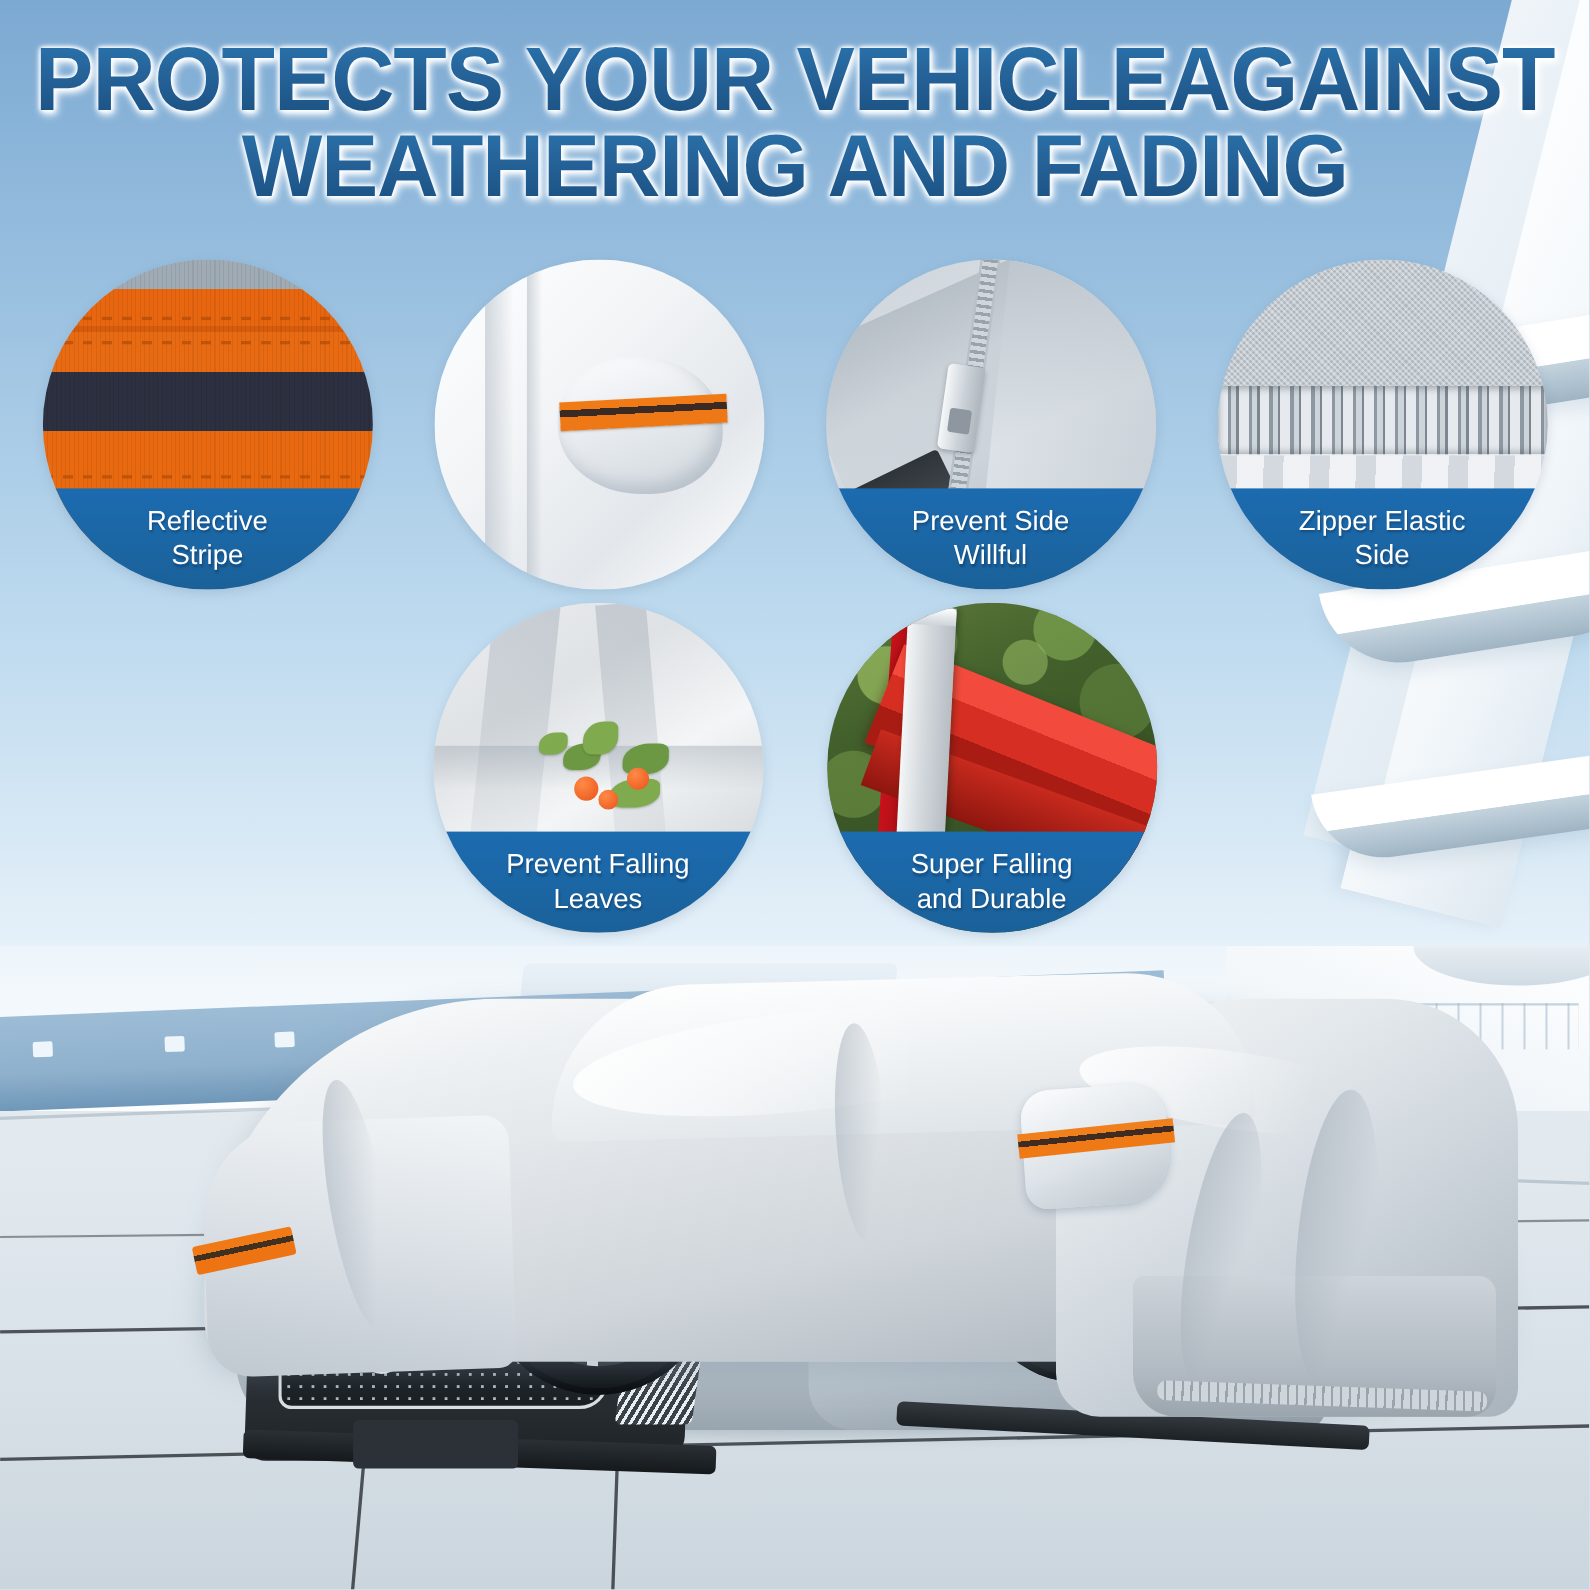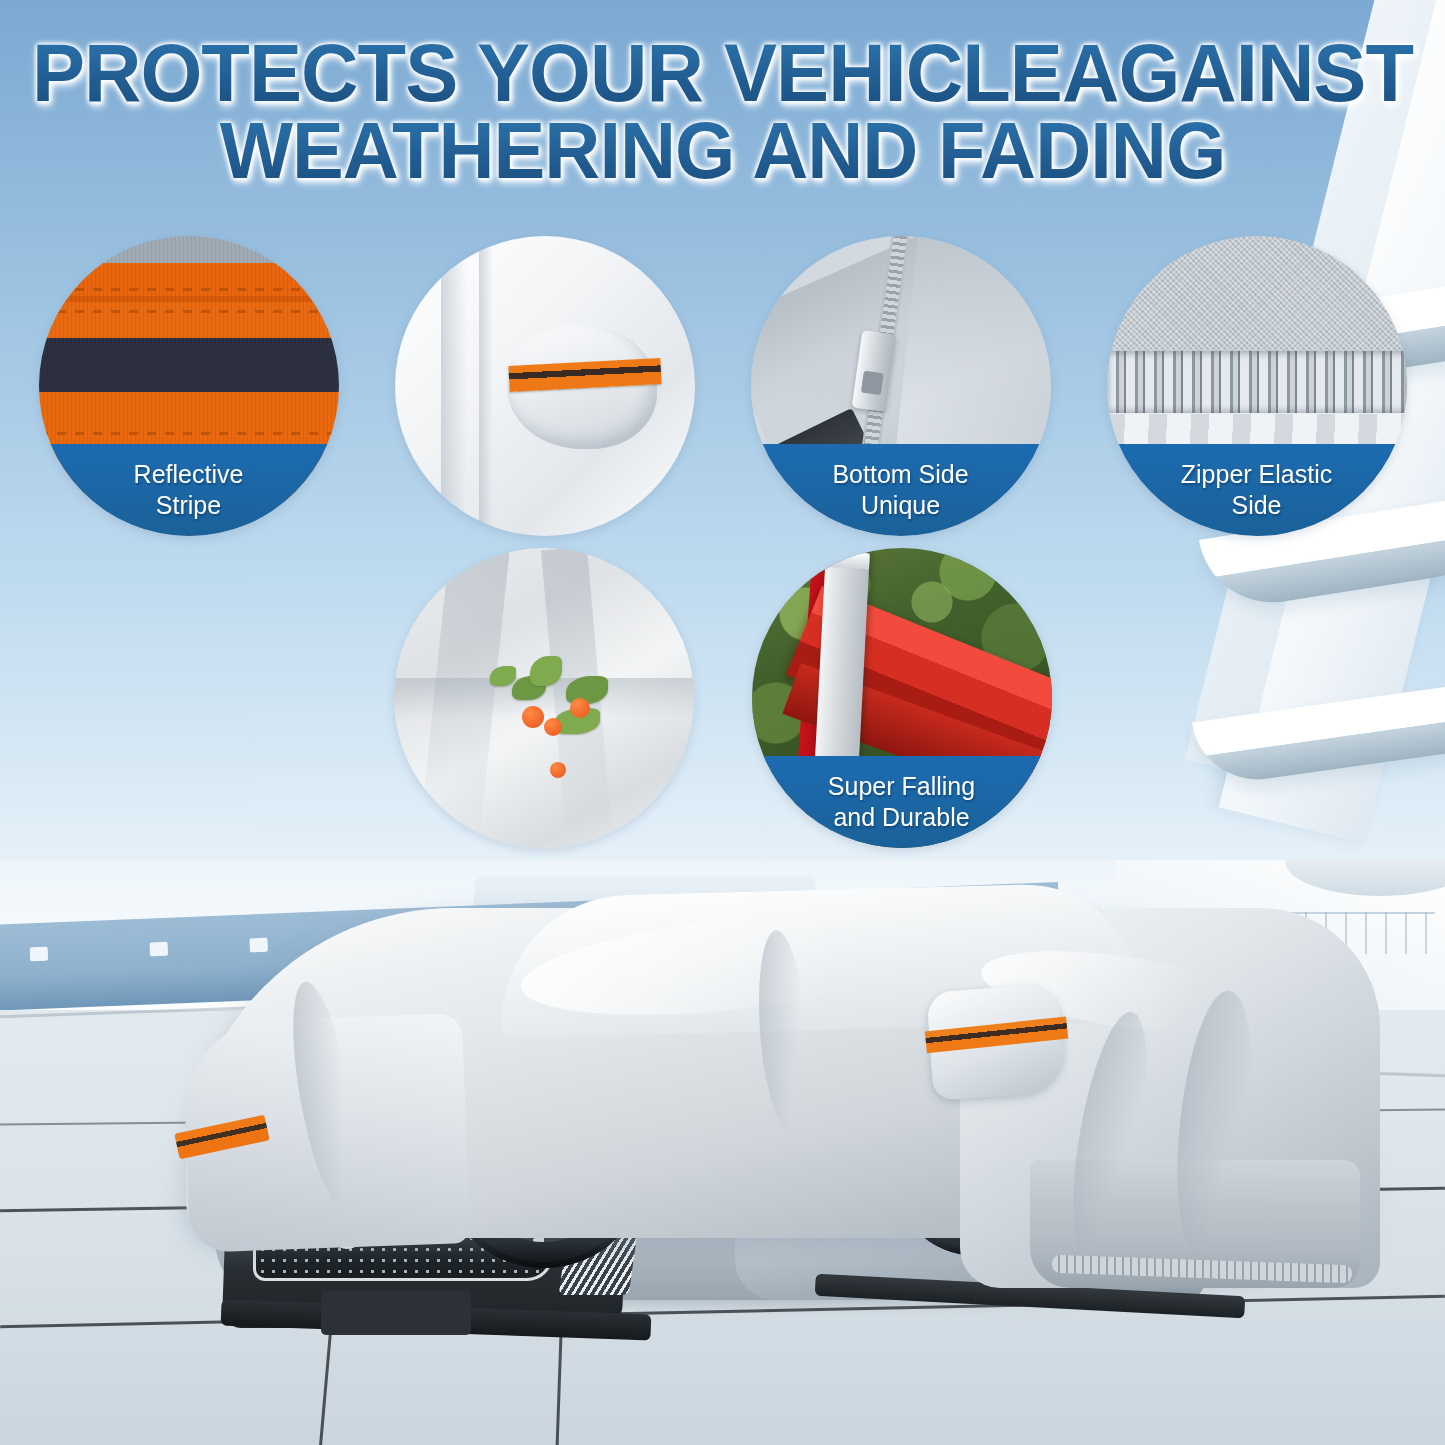--- a/index.html
+++ b/index.html
@@ -340,22 +340,22 @@
       <div class="fitem">
         <div class="fcircle">
           <div class="fphoto p-zip">
             <div class="fab"></div>
             <div class="seamdark"></div>
             <div class="opening"></div>
             <div class="ztrack"></div>
             <div class="zpull"></div>
           </div>
           <div class="fcap">
-            <span>Bottom Side</span>
-            <span>Unique</span>
+            <span>Prevent Side</span>
+            <span>Willful</span>
           </div>
         </div>
       </div>
 
       <div class="fitem">
         <div class="fcircle">
           <div class="fphoto p-elastic">
             <div class="tex"></div>
             <div class="ruche"></div>
             <div class="drape"></div>
@@ -381,20 +381,24 @@
             <div class="lf" style="left:96px;top:118px;width:26px;height:20px;"></div>
             <div class="lf d" style="left:118px;top:128px;width:34px;height:24px;"></div>
             <div class="lf" style="left:136px;top:108px;width:32px;height:30px;"></div>
             <div class="lf d" style="left:172px;top:128px;width:42px;height:28px;"></div>
             <div class="lf" style="left:160px;top:160px;width:46px;height:26px;"></div>
             <div class="br" style="left:128px;top:158px;width:22px;height:22px;"></div>
             <div class="br" style="left:150px;top:170px;width:18px;height:18px;"></div>
             <div class="br" style="left:176px;top:150px;width:20px;height:20px;"></div>
             <div class="br" style="left:156px;top:214px;width:16px;height:16px;"></div>
           </div>
+          <div class="fcap">
+            <span>Prevent Falling</span>
+            <span>Leaves</span>
+          </div>
         </div>
       </div>
 
       <div class="fitem">
         <div class="fcircle">
           <div class="fphoto p-strap">
             <div class="foliage"></div>
             <div class="post"></div>
             <div class="beam"></div>
             <div class="beam2"></div>

